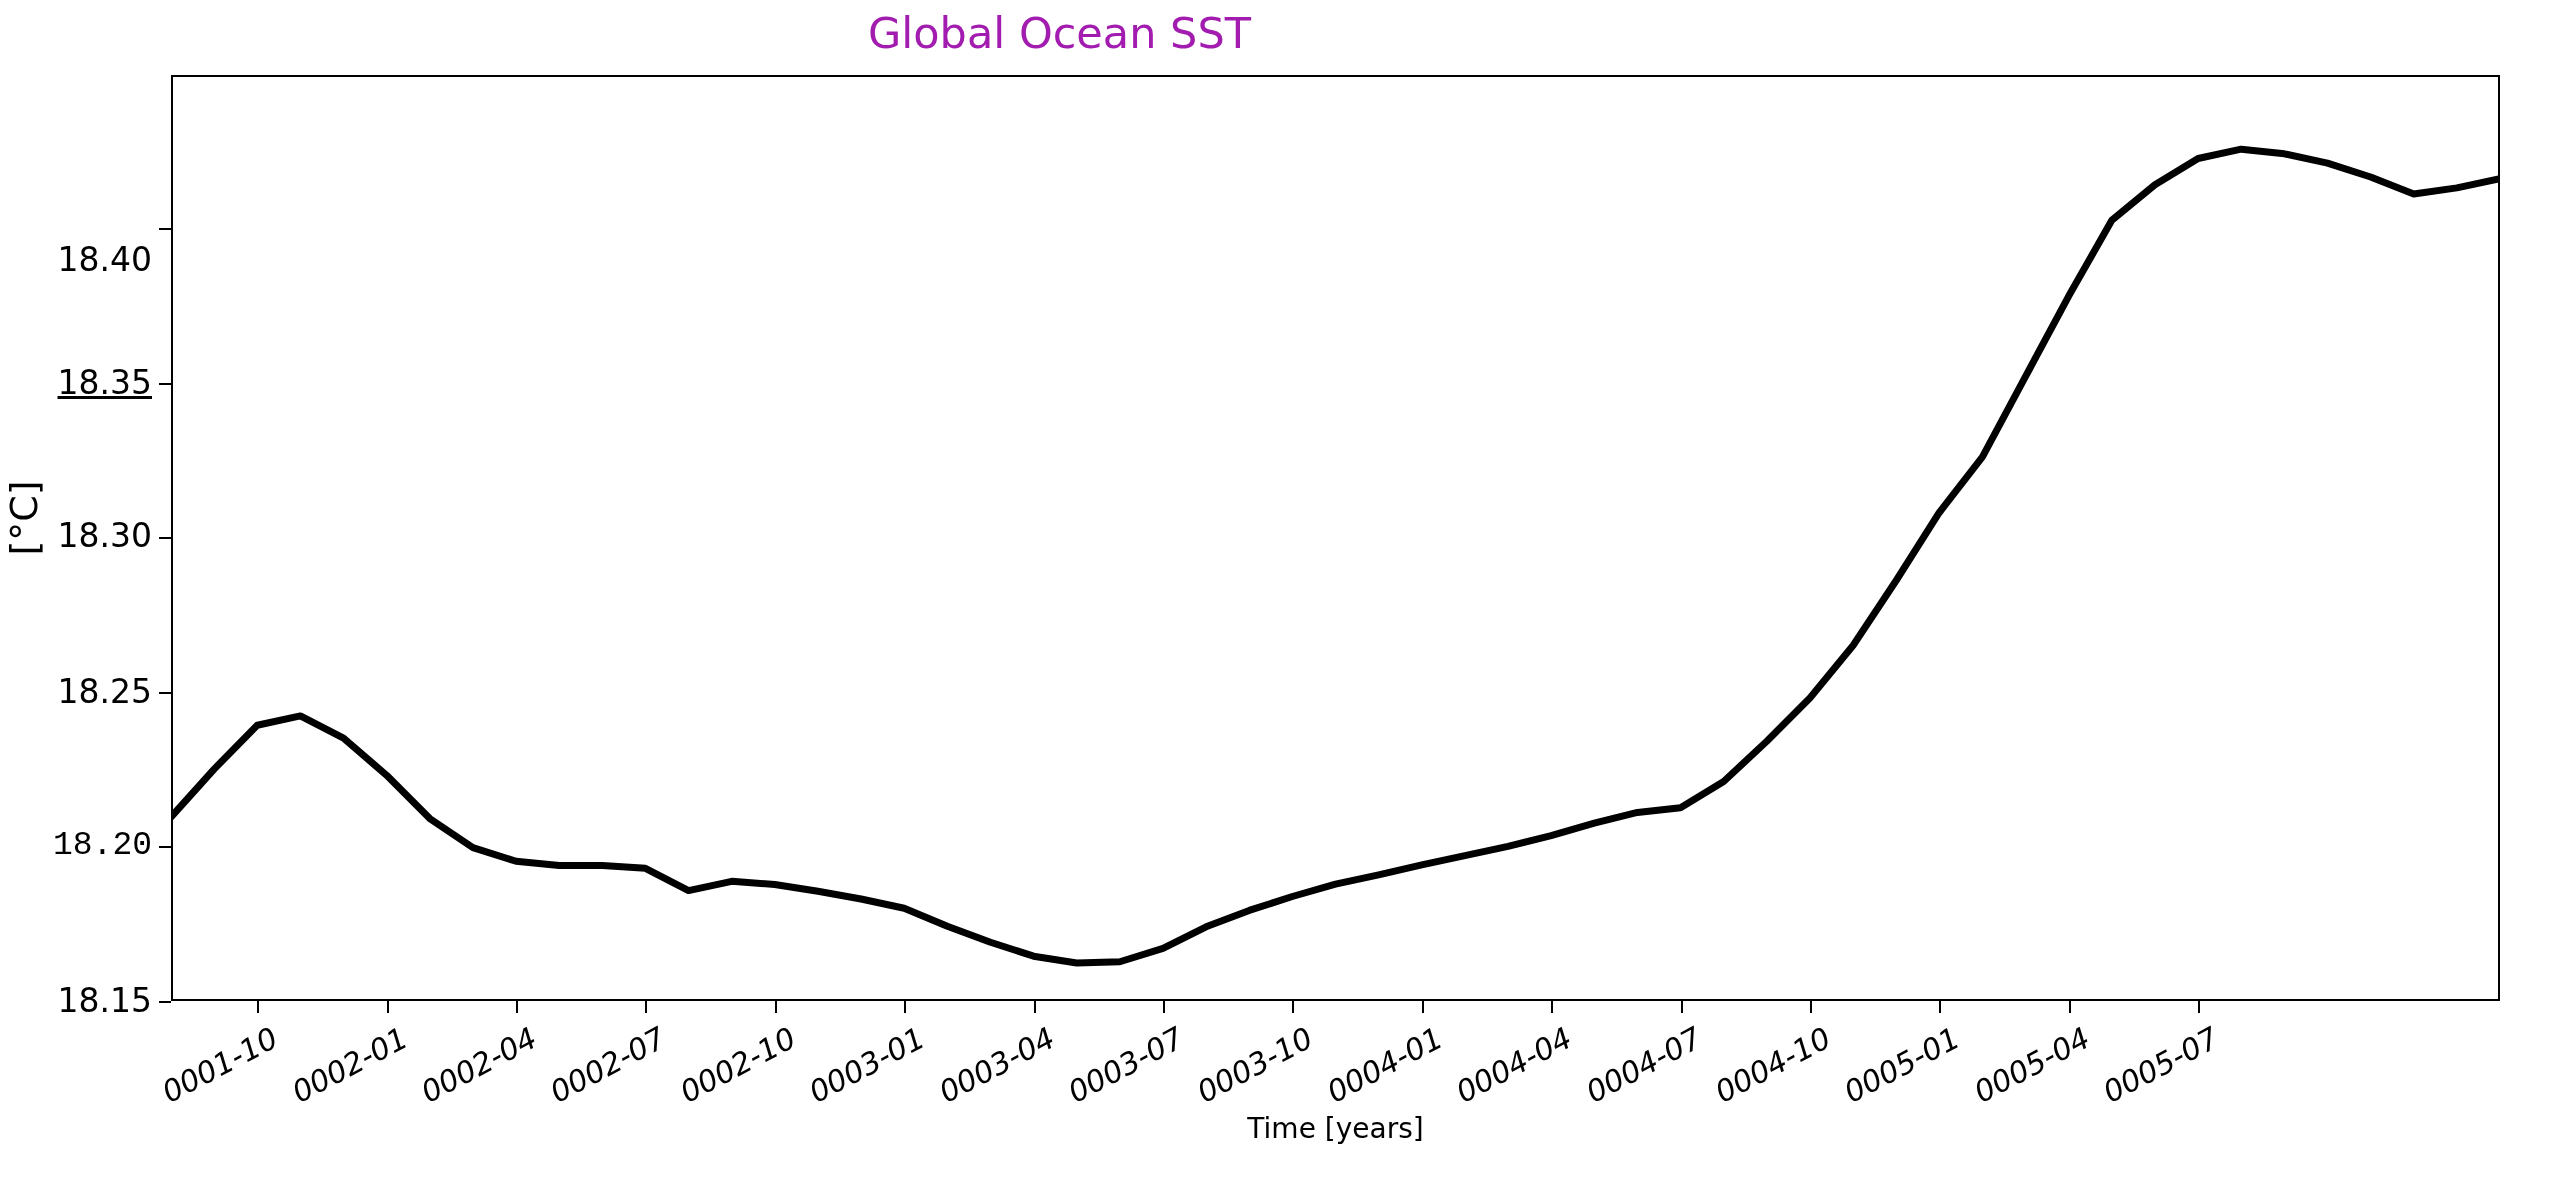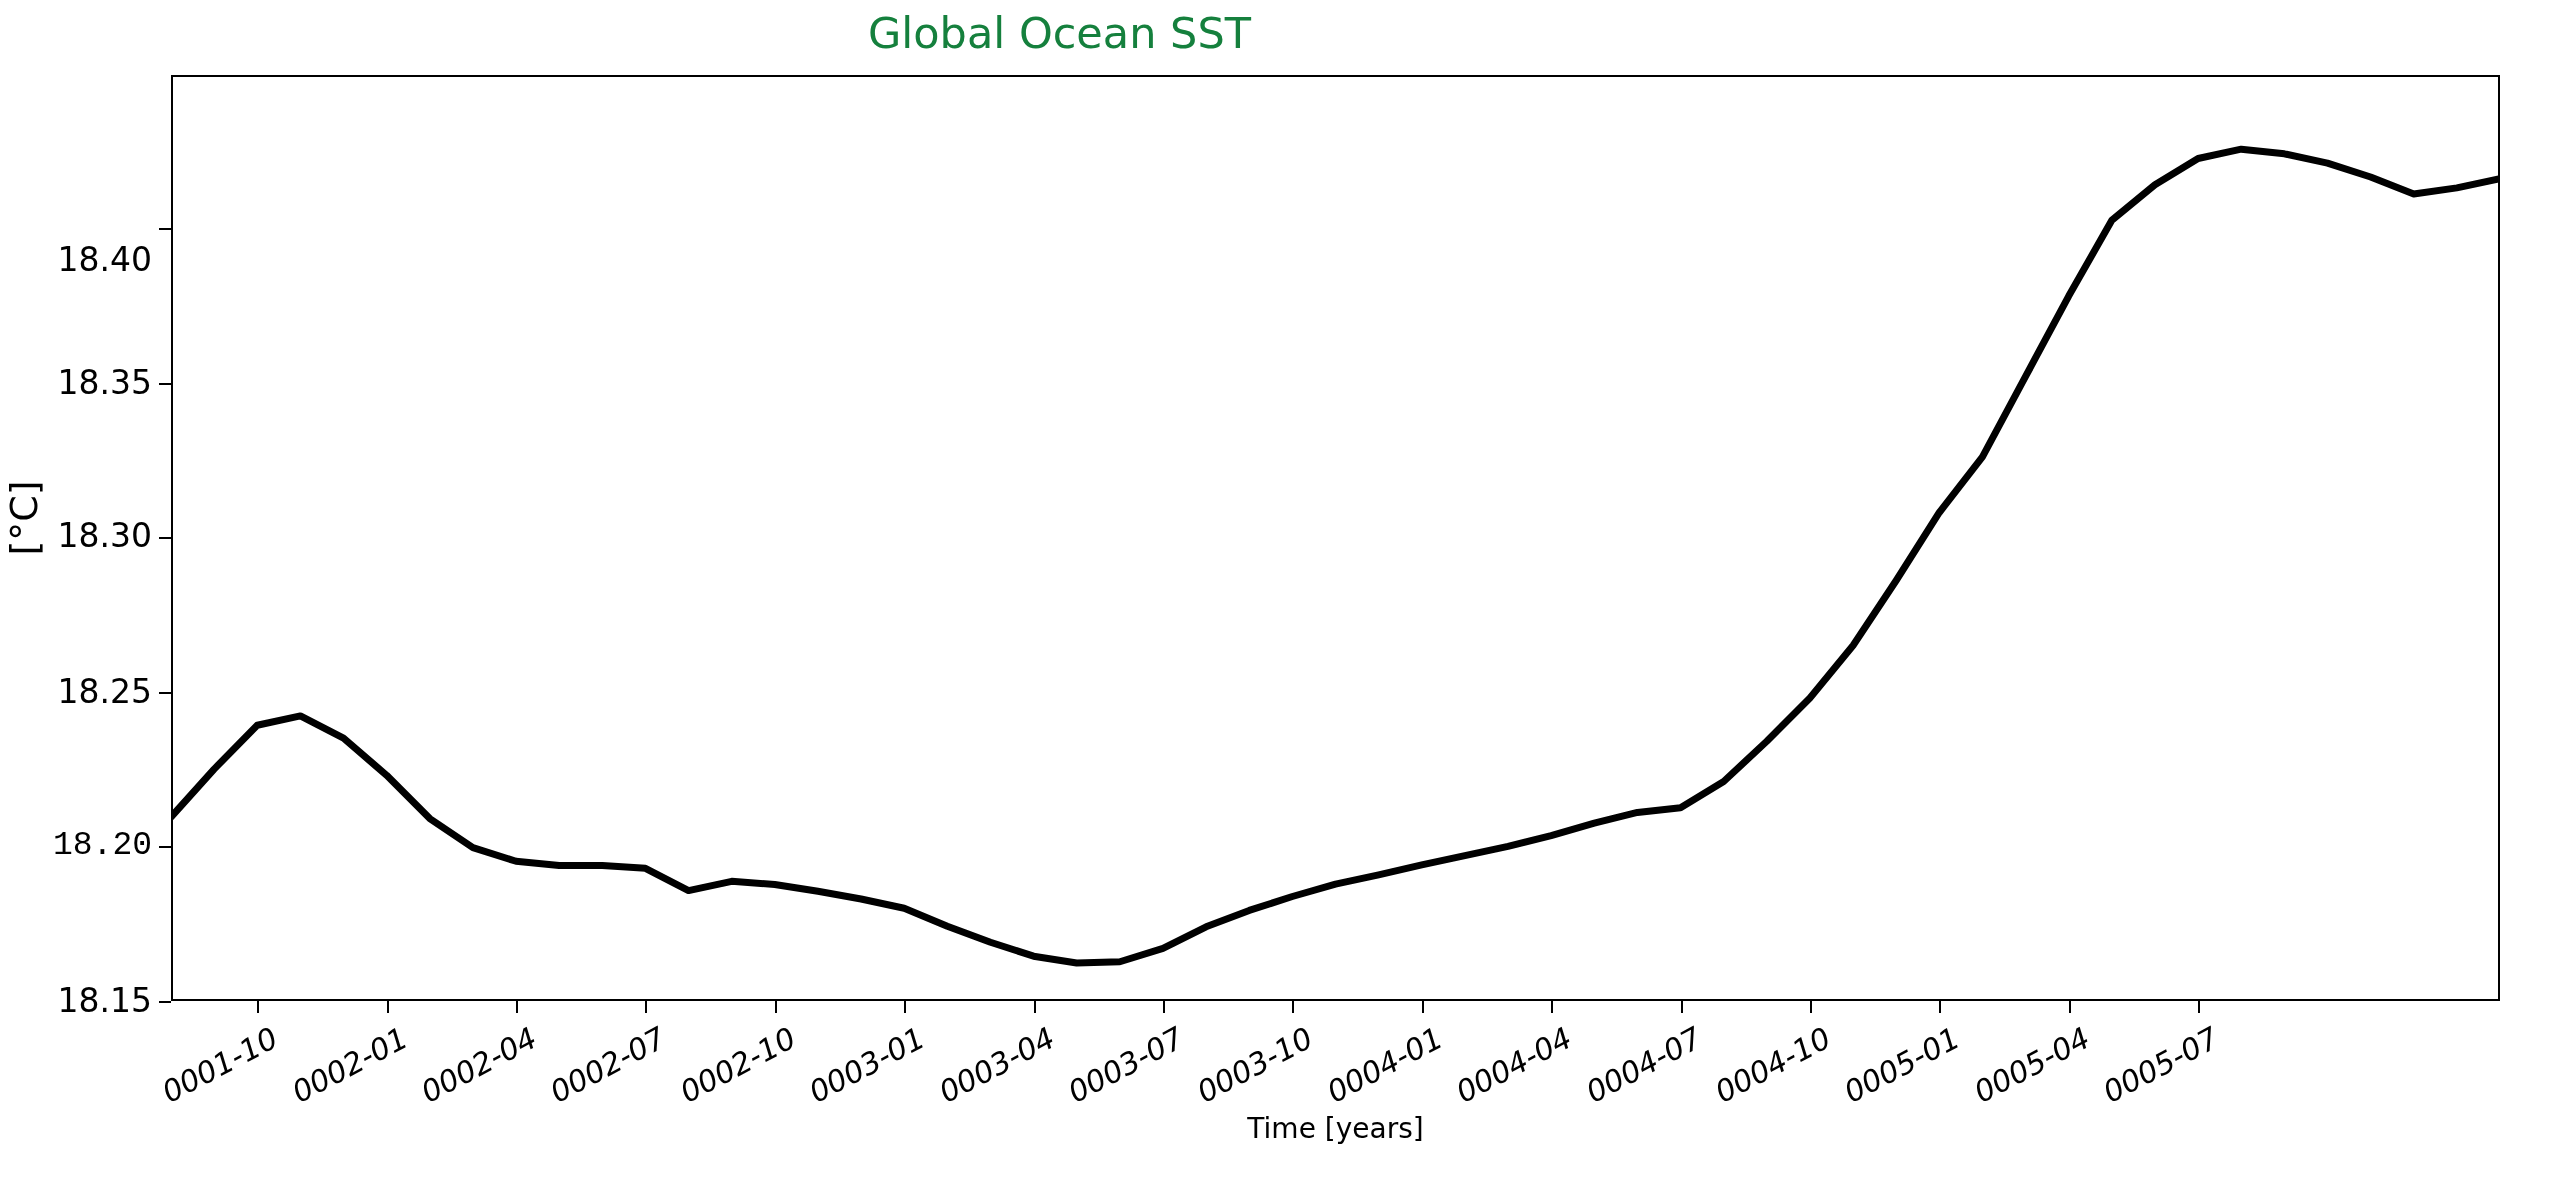--- a/index.html
+++ b/index.html
@@ -15,21 +15,21 @@
     font-family: "DejaVu Sans", sans-serif;
     overflow: hidden;
   }
   #chart-title {
     position: absolute;
     left: 0;
     top: 2px;
     width: 2551px;
     text-align: center;
     font-size: 43px;
-    color: #15803d;
+    color: #a21caf;
     line-height: 62px;
     letter-spacing: 0px;
     white-space: nowrap;
   }
   
   #chart-title span {
     position: relative;
     left: -216px;
   }
   #plot-frame {
@@ -126,21 +126,21 @@
 
   <svg id="plot-svg" viewBox="0 0 2329 926" preserveAspectRatio="none">
     <polyline id="series-line" fill="none" stroke="#000000" stroke-width="7" stroke-linejoin="round" stroke-linecap="round" points="0.00,742.04 43.13,694.11 86.26,650.21 129.39,640.93 172.52,663.20 215.65,700.30 258.78,743.58 301.91,772.65 345.04,786.25 388.17,790.58 431.30,790.58 474.43,793.36 517.56,815.62 560.69,806.35 603.81,809.44 646.94,816.24 690.07,823.97 733.20,833.25 776.33,851.18 819.46,867.26 862.59,881.17 905.72,887.97 948.85,886.73 991.98,873.44 1035.11,851.80 1078.24,835.41 1121.37,821.50 1164.50,809.13 1207.63,799.85 1250.76,789.96 1293.89,780.68 1337.02,771.41 1380.15,760.59 1423.28,748.22 1466.41,737.40 1509.54,732.76 1552.67,706.48 1595.80,666.29 1638.93,623.00 1682.06,570.44 1725.19,505.51 1768.31,437.49 1811.44,381.84 1854.57,301.45 1897.70,221.07 1940.83,145.32 1983.96,109.76 2027.09,83.48 2070.22,74.20 2113.35,78.84 2156.48,88.12 2199.61,102.03 2242.74,119.04 2285.87,112.85 2329.00,103.58"></polyline>
   </svg>
 
   <div id="ytick-labels">
       <div class="ytick-label" style="top: 984px;">18.15</div>
       <div class="ytick-label" style="top: 829.409px; font-family: Liberation Mono, monospace;">18.20</div>
       <div class="ytick-label" style="top: 674.818px; margin-left: 40px;">18.25</div>
       <div class="ytick-label" style="top: 519px;">18.30</div>
-      <div class="ytick-label" style="top: 365.636px;">18.35</div>
+      <div class="ytick-label" style="top: 365.636px; text-decoration: underline;">18.35</div>
       <div class="ytick-label" style="top: 211.045px; margin-top: 32px;">18.40</div>
     </div>
   <div id="ytick-marks">
       <div class="ytick-mark" style="top: 1001px;"></div>
       <div class="ytick-mark" style="top: 846.409px;"></div>
       <div class="ytick-mark" style="top: 691.818px;"></div>
       <div class="ytick-mark" style="top: 537.227px;"></div>
       <div class="ytick-mark" style="top: 382.636px;"></div>
       <div class="ytick-mark" style="top: 228.045px;"></div>
     </div>

